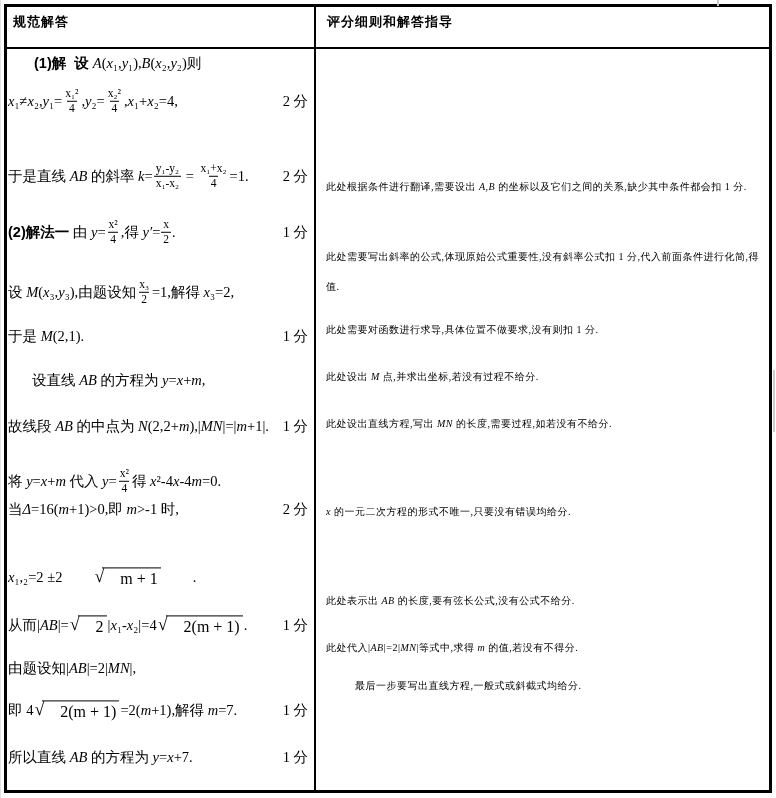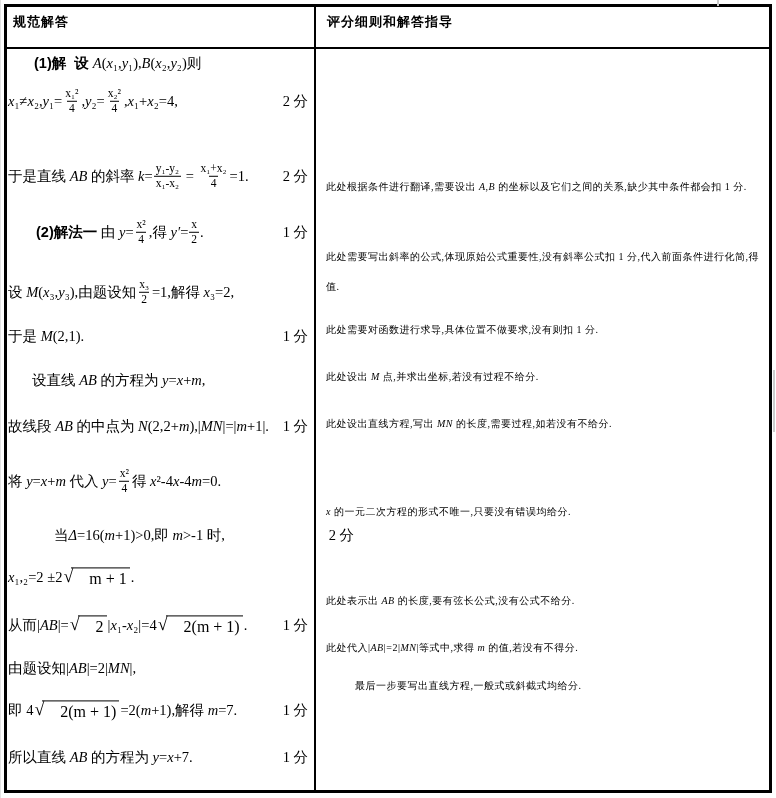--- a/index.html
+++ b/index.html
@@ -74,28 +74,28 @@
   <div class="tick-top" ,=""></div>
   <div class="mark-right"></div>
 
   <div class="hdr hdr-left">规范解答</div>
   <div class="hdr hdr-right">评分细则和解答指导</div>
 
   <div id="solution-column">
       <div class="sol-line" style="top: 63px; padding-left: 26px;"><span class="bold-label">(1)解  设 </span><span><i>A</i>(<i>x</i>₁,<i>y</i>₁),<i>B</i>(<i>x</i>₂,<i>y</i>₂)则</span></div>
       <div class="sol-line" style="top: 101px;"><span><i>x</i>₁≠<i>x</i>₂,<i>y</i>₁=</span><span class="frac"><span class="num">x₁²</span><span class="den">4</span></span><span>,<i>y</i>₂=</span><span class="frac"><span class="num">x₂²</span><span class="den">4</span></span><span>,<i>x</i>₁+<i>x</i>₂=4,</span><span class="score">2 分</span></div>
       <div class="sol-line" style="top: 176px;"><span>于是直线 <i>AB</i> 的斜率 <i>k</i>=</span><span class="frac"><span class="num">y₁-y₂</span><span class="den">x₁-x₂</span></span><span> = </span><span class="frac"><span class="num">x₁+x₂</span><span class="den">4</span></span><span>=1.</span><span class="score">2 分</span></div>
-      <div class="sol-line" style="top: 232px; padding-left: 28px;"><span class="bold-label">(2)解法一</span><span> 由 <i>y</i>=</span><span class="frac"><span class="num">x²</span><span class="den">4</span></span><span>,得 <i>y′</i>=</span><span class="frac"><span class="num">x</span><span class="den">2</span></span><span>.</span><span class="score">1 分</span></div>
+      <div class="sol-line" style="top: 232px;"><span class="bold-label">(2)解法一</span><span> 由 <i>y</i>=</span><span class="frac"><span class="num">x²</span><span class="den">4</span></span><span>,得 <i>y′</i>=</span><span class="frac"><span class="num">x</span><span class="den">2</span></span><span>.</span><span class="score">1 分</span></div>
       <div class="sol-line" style="top: 292px;"><span>设 <i>M</i>(<i>x</i>₃,<i>y</i>₃),由题设知</span><span class="frac"><span class="num">x₃</span><span class="den">2</span></span><span>=1,解得 <i>x</i>₃=2,</span></div>
       <div class="sol-line" style="top: 336px;"><span>于是 <i>M</i>(2,1).</span><span class="score">1 分</span></div>
       <div class="sol-line" style="top: 380px; margin-left: 24px;"><span>设直线 <i>AB</i> 的方程为 <i>y</i>=<i>x</i>+<i>m</i>,</span></div>
       <div class="sol-line" style="top: 426px;"><span>故线段 <i>AB</i> 的中点为 <i>N</i>(2,2+<i>m</i>),|<i>MN</i>|=|<i>m</i>+1|.</span><span class="score">1 分</span></div>
       <div class="sol-line" style="top: 481px;"><span>将 <i>y</i>=<i>x</i>+<i>m</i> 代入 <i>y</i>=</span><span class="frac"><span class="num">x²</span><span class="den">4</span></span><span>得 <i>x</i>²-4<i>x</i>-4<i>m</i>=0.</span></div>
-      <div class="sol-line" style="top: 535px; margin-left: 46px;"><span>当<i>Δ</i>=16(<i>m</i>+1)&gt;0,即 <i>m</i>&gt;-1 时,</span><span class="score">2 分</span></div>
-      <div class="sol-line" style="top: 578px;"><span><i>x</i>₁,₂=2 ±2</span><span class="sqrt"><span class="rad">√</span><span class="rad-body">m + 1</span></span><span>.</span></div>
+      <div class="sol-line" style="top: 509px;"><span>当<i>Δ</i>=16(<i>m</i>+1)&gt;0,即 <i>m</i>&gt;-1 时,</span><span class="score">2 分</span></div>
+      <div class="sol-line" style="top: 578px; gap: 31px;"><span><i>x</i>₁,₂=2 ±2</span><span class="sqrt"><span class="rad">√</span><span class="rad-body">m + 1</span></span><span>.</span></div>
       <div class="sol-line" style="top: 626px;"><span>从而|<i>AB</i>|=</span><span class="sqrt"><span class="rad">√</span><span class="rad-body">2</span></span><span>|<i>x</i>₁-<i>x</i>₂|=4</span><span class="sqrt"><span class="rad">√</span><span class="rad-body">2(m + 1)</span></span><span>.</span><span class="score">1 分</span></div>
       <div class="sol-line" style="top: 668px;"><span>由题设知|<i>AB</i>|=2|<i>MN</i>|,</span></div>
       <div class="sol-line" style="top: 711px;"><span>即 4</span><span class="sqrt"><span class="rad">√</span><span class="rad-body">2(m + 1)</span></span><span>=2(<i>m</i>+1),解得 <i>m</i>=7.</span><span class="score">1 分</span></div>
       <div class="sol-line" style="top: 757px;"><span>所以直线 <i>AB</i> 的方程为 <i>y</i>=<i>x</i>+7.</span><span class="score">1 分</span></div>
     </div>
   <div id="remarks-column">
       <div class="remark" style="top: 172px;">此处根据条件进行翻译,需要设出 <i>A</i>,<i>B</i> 的坐标以及它们之间的关系,缺少其中条件都会扣 1 分.</div>
       <div class="remark" style="top: 242px;">此处需要写出斜率的公式,体现原始公式重要性,没有斜率公式扣 1 分,代入前面条件进行化简,得值.</div>
       <div class="remark" style="top: 315px;">此处需要对函数进行求导,具体位置不做要求,没有则扣 1 分.</div>
       <div class="remark" style="top: 362px;">此处设出 <i>M</i> 点,并求出坐标,若没有过程不给分.</div>

